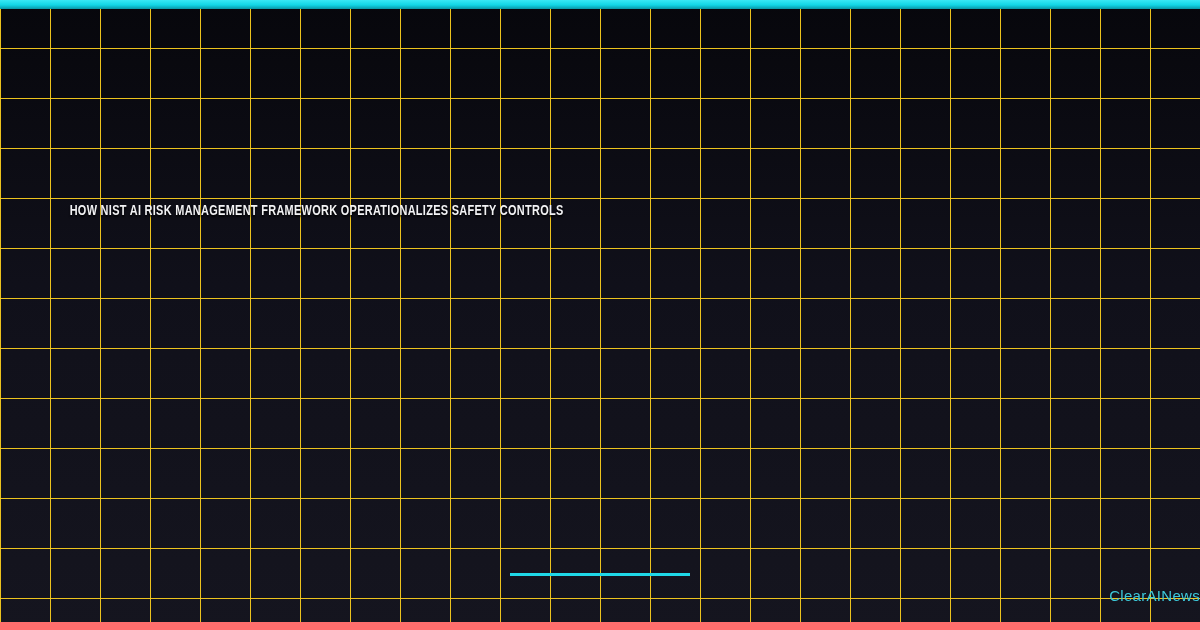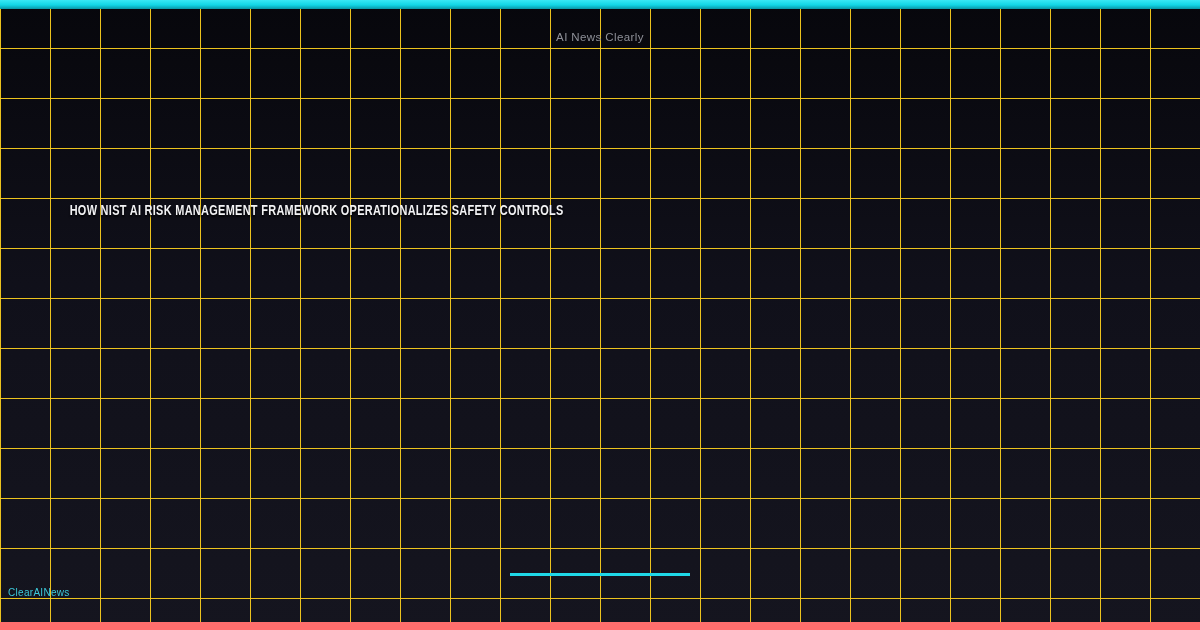--- a/index.html
+++ b/index.html
@@ -91,37 +91,36 @@
     height: 2.5px;
     margin-left: -90px;
     background: #1fd8e8;
     z-index: 2;
   }
 
   .brand-label {
     position: absolute;
     top: 587px;
     left: 0; right: 0;
-    text-align: left;
+    text-align: right;
     color: #3cc9da;
-    font-size: 10px;
+    font-size: 15px;
     letter-spacing: 0.3px;
     z-index: 2;
     padding-left: 8px;
   }
 </style>
 </head>
 <body>
 
 <div class="card">
   <div class="grid-overlay"></div>
 
   <div class="top-bar"></div>
 
-  <div class="site-label">AI News Clearly</div>
 
   <div class="headline-wrap">
     <span class="headline">HOW NIST AI RISK MANAGEMENT FRAMEWORK OPERATIONALIZES SAFETY CONTROLS</span>
   </div>
 
   <div class="footer-divider"></div>
 
   <div class="brand-label">ClearAINews</div>
 
   <div class="bottom-bar"></div>

